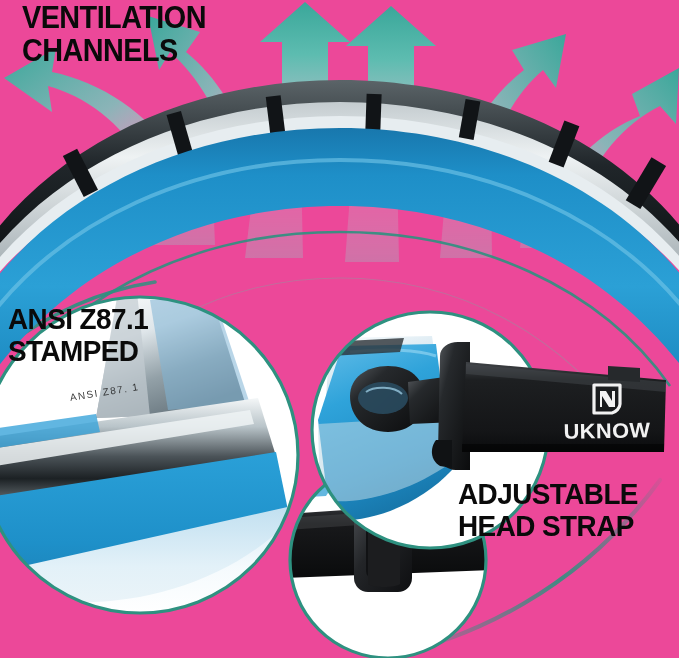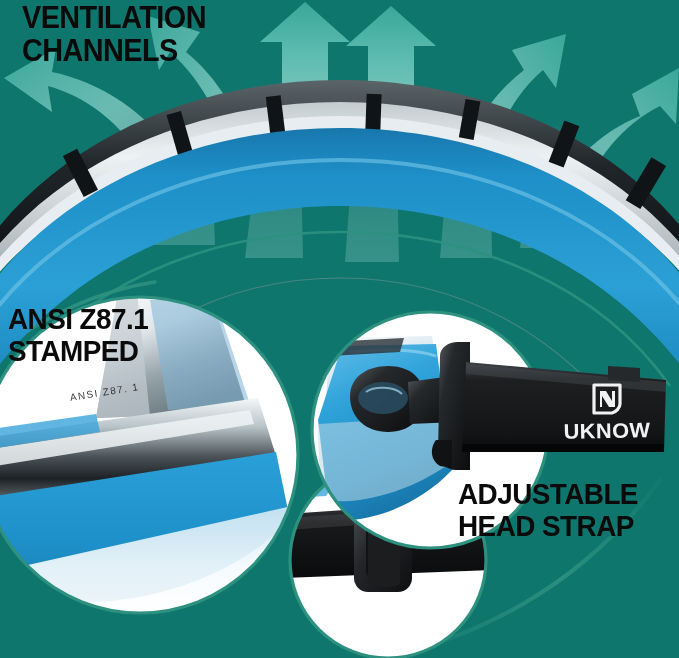--- a/index.html
+++ b/index.html
@@ -4,21 +4,21 @@
 <style>
   html, body {
     margin: 0;
     padding: 0;
     background: #ffffff;
   }
   #canvas {
     position: relative;
     width: 679px;
     height: 658px;
-    background: #0f766e;
+    background: #ec4899;
     overflow: hidden;
     font-family: "Liberation Sans", sans-serif;
   }
   .layer { position: absolute; top: 0; left: 0; width: 679px; height: 658px; }
   svg.layer { display: block; }
 
   
   .heading {
     position: absolute;
     font-family: "Liberation Sans", sans-serif;

